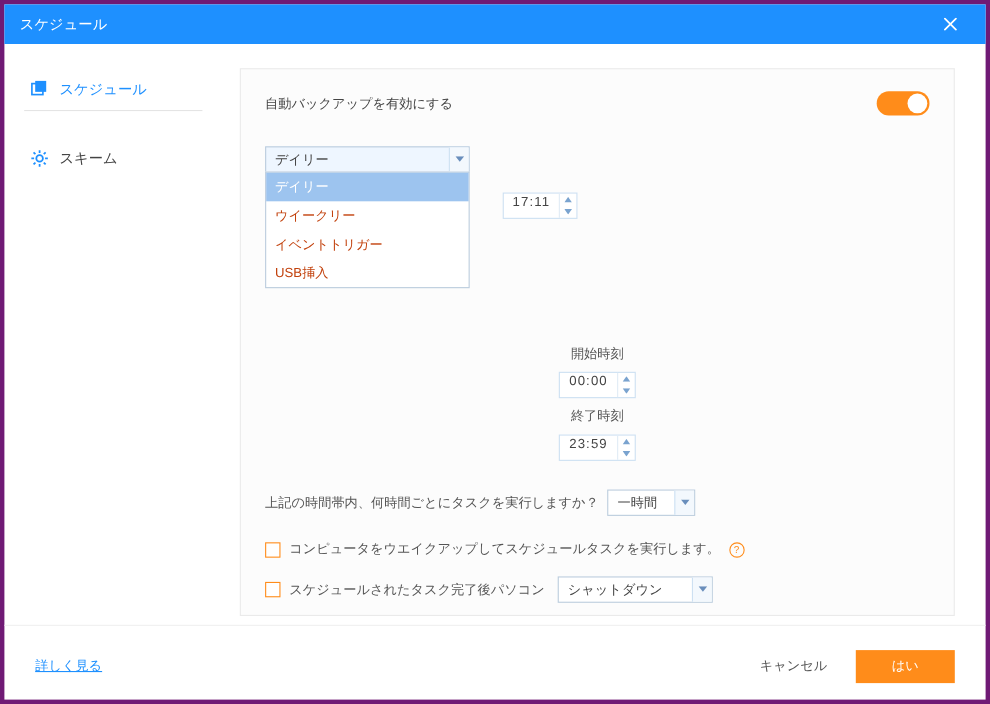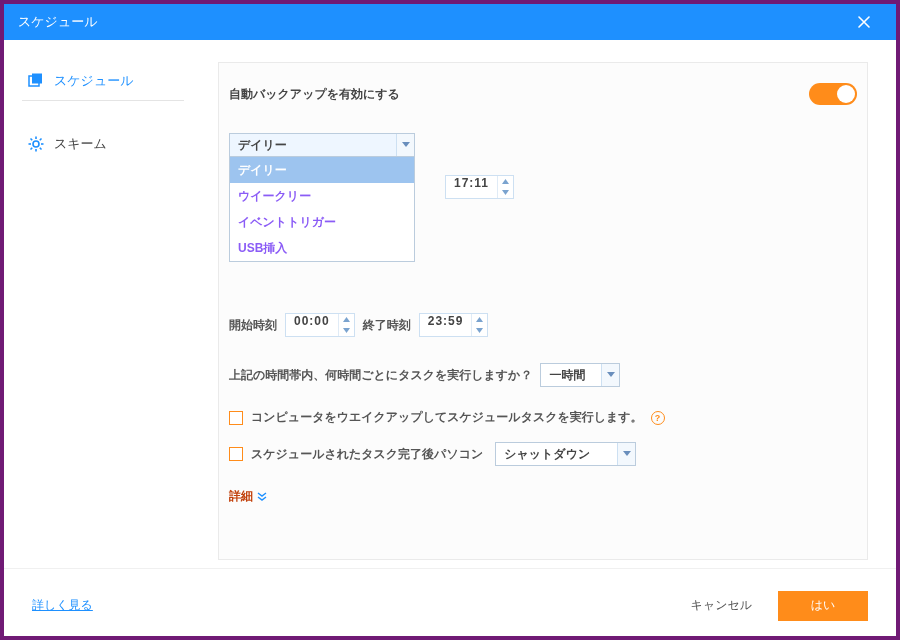--- a/index.html
+++ b/index.html
@@ -13,52 +13,52 @@
 
 .body { display: flex; height: 528px; }
 
 .sidebar { width: 198px; padding-top: 22px; }
 .sidebar-item { display: flex; align-items: center; gap: 10px; height: 38px; padding: 0 24px; cursor: pointer; font-size: 13px; color: #444; }
 .sidebar-item.active { color: #1e90ff; position: relative; }
 .sidebar-item.active::after { content: ""; position: absolute; left: 16px; right: 16px; bottom: -2px; height: 2px; background: #1e90ff; opacity: .0; }
 .sidebar-hr { margin: 0 18px 6px 18px; border: 0; border-top: 1px solid #e4e4e4; }
 
 .content { flex: 1; padding: 22px 28px 0 16px; }
-.panel { background: #fcfcfc; border: 1px solid #eaeaea; width: 100%; height: 498px; padding: 20px 10px; position: relative; overflow: hidden; font-weight: bold; }
+.panel { background: #fcfcfc; border: 1px solid #eaeaea; width: 100%; height: 498px; padding: 20px 22px; position: relative; overflow: hidden; }
 
 .row1 { display: flex; align-items: center; justify-content: space-between; margin-bottom: 28px; }
 .row1 .label { font-size: 12px; color: #444; }
 
 .toggle { width: 48px; height: 22px; border-radius: 11px; background: #ff8c1a; position: relative; cursor: pointer; }
 .toggle .knob { position: absolute; right: 2px; top: 2px; width: 18px; height: 18px; border-radius: 50%; background: #fff; }
 
 .combo { display: inline-flex; align-items: center; border: 1px solid #bcd; background: #fff; height: 24px; position: relative; }
 .combo.open { background: #eef6ff; }
 .combo .val { padding: 0 8px; color: #444; min-width: 10px; }
 .combo .arrow { width: 18px; height: 100%; display: flex; align-items: center; justify-content: center; border-left: 1px solid #cde0f2; background: #f3f8fd; }
 .combo .arrow svg { fill: #5a8; fill:#698ebc; }
 .combo.freq { width: 186px; }
 .combo.freq .val { flex: 1; }
 .combo.period { width: 80px; }
 .combo.shutdown { width: 141px; }
 .dropdown { position: absolute; left:0; top:23px; width: 186px; background:#fff; border:1px solid #bcd; z-index:10; }
-.dropdown .opt { padding:4px 8px; color:#8b5cf6; cursor:pointer; height:26px; display:flex; align-items:center; font-size:12px; }
+.dropdown .opt { padding:4px 8px; color:#c2410c; cursor:pointer; height:26px; display:flex; align-items:center; font-size:12px; }
 .dropdown .opt.sel { background:#9dc4ef; color:#fff; }
 
 .spinner { display:inline-flex; border:1px solid #cde0f2; background:#fff; height:24px; }
 .spinner .sval { padding:0 8px; color:#444; letter-spacing:1px; }
 .spinner .btns { width:16px; display:flex; flex-direction:column; border-left:1px solid #e0ebf6; }
 .spinner .btns span { height:11px; display:flex; align-items:center; justify-content:center; }
 .spinner .btns svg { fill:#7aa3cf; }
 
 .time-row { display:flex; align-items:center; gap:10px; margin-top: 56px; margin-bottom: 28px; }
 .time-row.hidden-under { position: relative; }
 .label2 { font-size:12px; color:#555; }
 
-.time2-row { display:flex; align-items:center; gap:8px; margin-bottom:26px; }
+.time2-row { display:flex; align-items:center; gap:8px; margin-bottom:26px;flex-direction:column; }
 
 .q-row { display:flex; align-items:center; gap:8px; margin-bottom:22px; }
 
 .chk-row { display:flex; align-items:center; gap:8px; margin-bottom:16px; }
 .chkbox { width:14px; height:14px; border:1px solid #ff8c1a; background:#fff; cursor:pointer; }
 .chk-label { color:#555; }
 .help { width:14px; height:14px; border:1px solid #ff8c1a; border-radius:50%; color:#ff8c1a; font-size:9px; display:flex; align-items:center; justify-content:center; cursor:pointer; }
 
 .more-link { color:#c2410c; cursor:pointer; display:inline-flex; align-items:center; gap:4px; margin-top:6px; }
 .more-link svg { fill:#1e90ff; }

